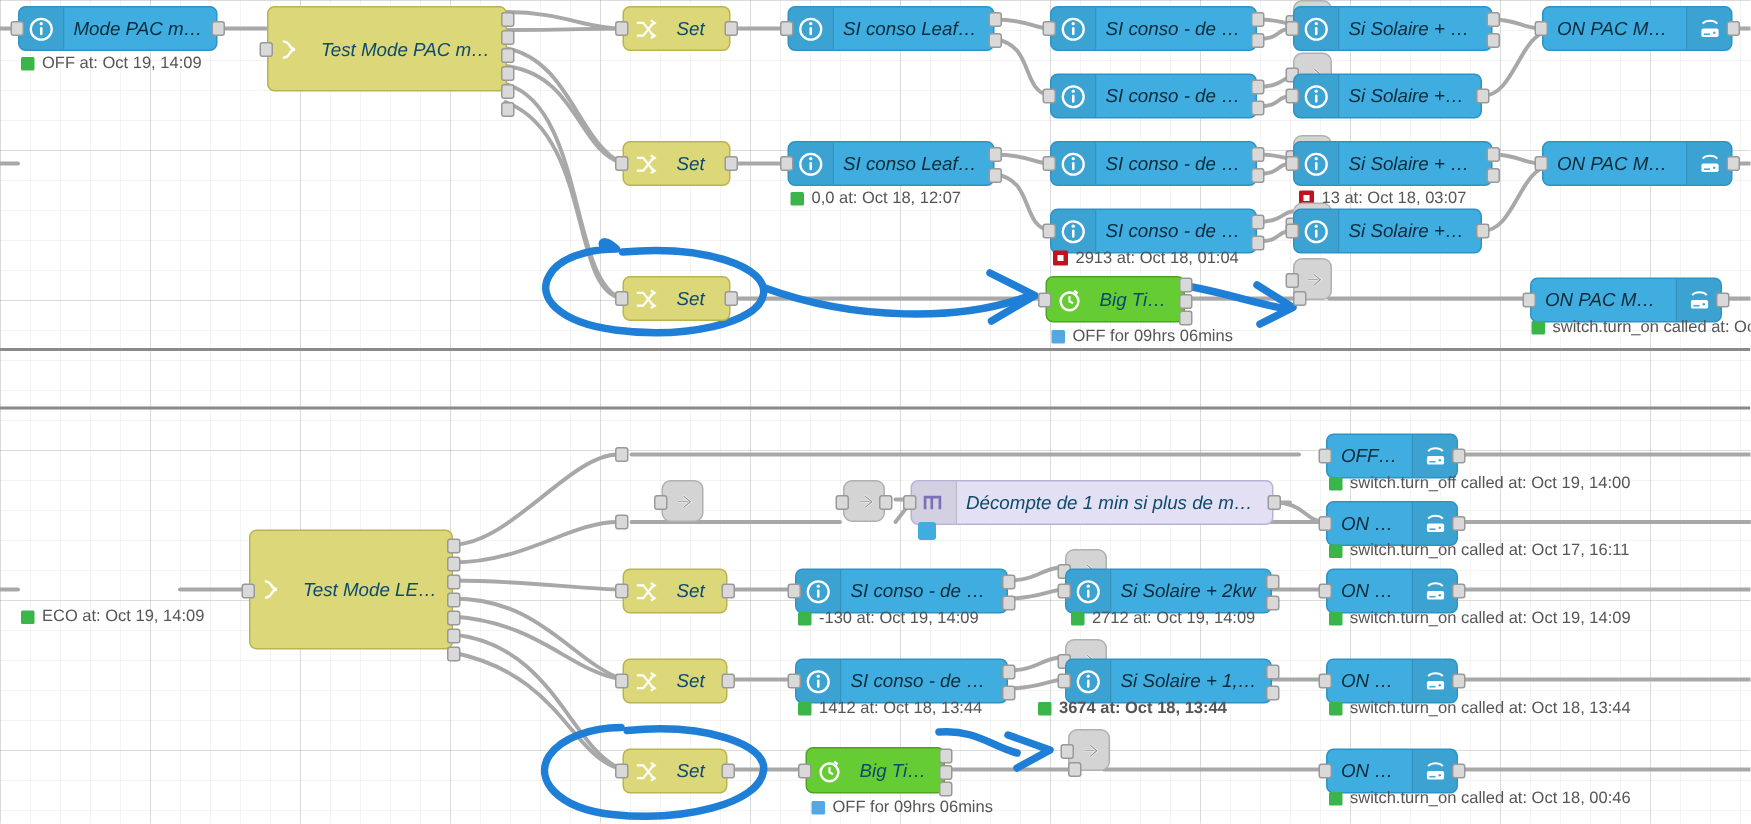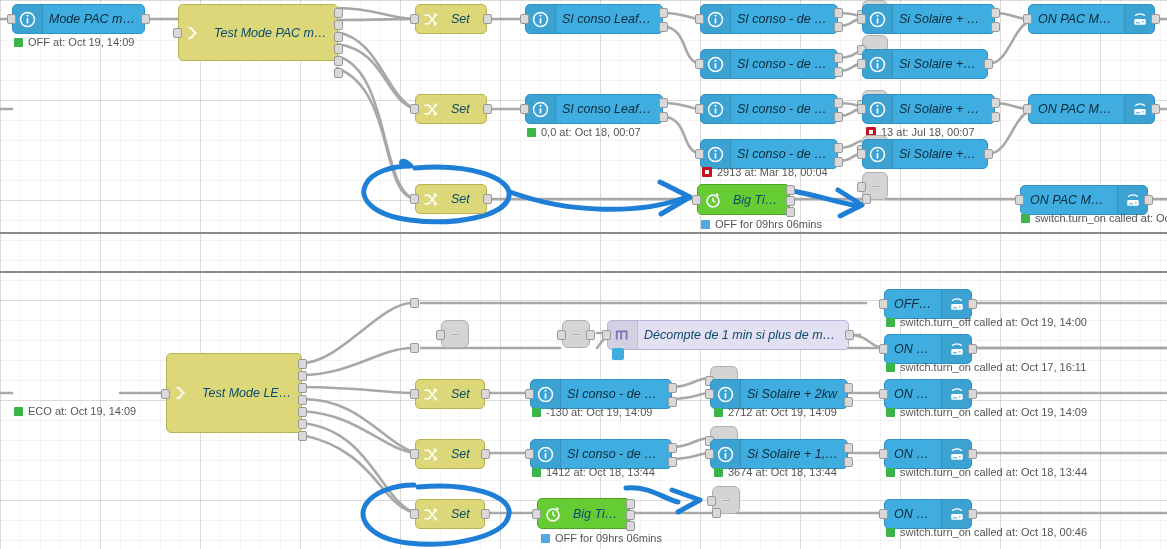--- a/index.html
+++ b/index.html
@@ -396,21 +396,21 @@
           <circle cx="10" cy="5.6" r="1.3" fill="#fff"></circle>
           <rect x="9" y="8.2" width="2" height="6.6" rx="1" fill="#fff"></rect>
         </svg>
     </div>
     <span class="nlabel">SI conso Leaf - de 1kw</span>
     <div class="port out" style="top:3px;"></div>
     <div class="port out" style="top:17px;"></div>
   </div>
   <div class="status" style="left:527px;top:126px;">
     <span class="dot green"></span>
-    <span>0,0 at: Oct 18, 00:07</span>
+    <span>0,0 at: Oct 18, 12:07</span>
   </div>
 
   <div class="node blue iconleft" style="left:700px;top:94px;width:138px;">
     <div class="port in" style="top:9px;"></div>
     <div class="nicon">
       <svg width="17" height="17" viewBox="0 0 20 20">
           <circle cx="10" cy="10" r="8.2" fill="none" stroke="#fff" stroke-width="1.8"></circle>
           <circle cx="10" cy="5.6" r="1.3" fill="#fff"></circle>
           <rect x="9" y="8.2" width="2" height="6.6" rx="1" fill="#fff"></rect>
         </svg>
@@ -432,21 +432,21 @@
           <circle cx="10" cy="5.6" r="1.3" fill="#fff"></circle>
           <rect x="9" y="8.2" width="2" height="6.6" rx="1" fill="#fff"></rect>
         </svg>
     </div>
     <span class="nlabel">SI conso - de 1,8kw</span>
     <div class="port out" style="top:3px;"></div>
     <div class="port out" style="top:17px;"></div>
   </div>
   <div class="status" style="left:702px;top:166px;">
     <span class="dot redring"></span>
-    <span>2913 at: Mar 18, 00:04</span>
+    <span>2913 at: Oct 18, 01:04</span>
   </div>
 
   <div class="node grey" style="left:862px;top:90px;width:26px;height:28px;">
     <div class="port in" style="top:9px;"></div>
     <div class="nicon" style="flex:0 0 26px;width:26px;background:transparent;border:none;">
       <svg width="15" height="15" viewBox="0 0 20 20">
           <path d="M4 10 L13 10 M9 5 L15 10 L9 15" fill="none" stroke="#fff" stroke-width="2"></path>
           <path d="M4 10 L13 10 M9 5 L15 10 L9 15" fill="none" stroke="#8f8f8f" stroke-width="1"></path>
         </svg>
     </div>
@@ -460,21 +460,21 @@
           <circle cx="10" cy="5.6" r="1.3" fill="#fff"></circle>
           <rect x="9" y="8.2" width="2" height="6.6" rx="1" fill="#fff"></rect>
         </svg>
     </div>
     <span class="nlabel">Si Solaire + 1,5kw</span>
     <div class="port out" style="top:3px;"></div>
     <div class="port out" style="top:17px;"></div>
   </div>
   <div class="status" style="left:866px;top:126px;">
     <span class="dot redring"></span>
-    <span>13 at: Jul 18, 00:07</span>
+    <span>13 at: Oct 18, 03:07</span>
   </div>
 
   <div class="node grey" style="left:862px;top:135px;width:26px;height:28px;">
     <div class="port in" style="top:9px;"></div>
     <div class="nicon" style="flex:0 0 26px;width:26px;background:transparent;border:none;">
       <svg width="15" height="15" viewBox="0 0 20 20">
           <path d="M4 10 L13 10 M9 5 L15 10 L9 15" fill="none" stroke="#fff" stroke-width="2"></path>
           <path d="M4 10 L13 10 M9 5 L15 10 L9 15" fill="none" stroke="#8f8f8f" stroke-width="1"></path>
         </svg>
     </div>
@@ -783,21 +783,21 @@
       <svg width="17" height="17" viewBox="0 0 20 20">
           <circle cx="10" cy="10" r="8.2" fill="none" stroke="#fff" stroke-width="1.8"></circle>
           <circle cx="10" cy="5.6" r="1.3" fill="#fff"></circle>
           <rect x="9" y="8.2" width="2" height="6.6" rx="1" fill="#fff"></rect>
         </svg>
     </div>
     <span class="nlabel">Si Solaire + 1,5kw</span>
     <div class="port out" style="top:3px;"></div>
     <div class="port out" style="top:17px;"></div>
   </div>
-  <div class="status" style="left:714px;top:466px;">
+  <div class="status" style="left:692px;top:466px;font-weight:bold;">
     <span class="dot green"></span>
     <span>3674 at: Oct 18, 13:44</span>
   </div>
 
   <div class="node blue" style="left:884px;top:439px;width:88px;">
     <div class="port in" style="top:9px;"></div>
     <span class="nlabel" style="text-align:center;">ON Leaf</span>
     <div class="nicon right">
       <svg width="18" height="18" viewBox="0 0 22 22">
           <path d="M5 7 C 8 4 14 4 17 7" fill="none" stroke="#fff" stroke-width="1.6"></path>

